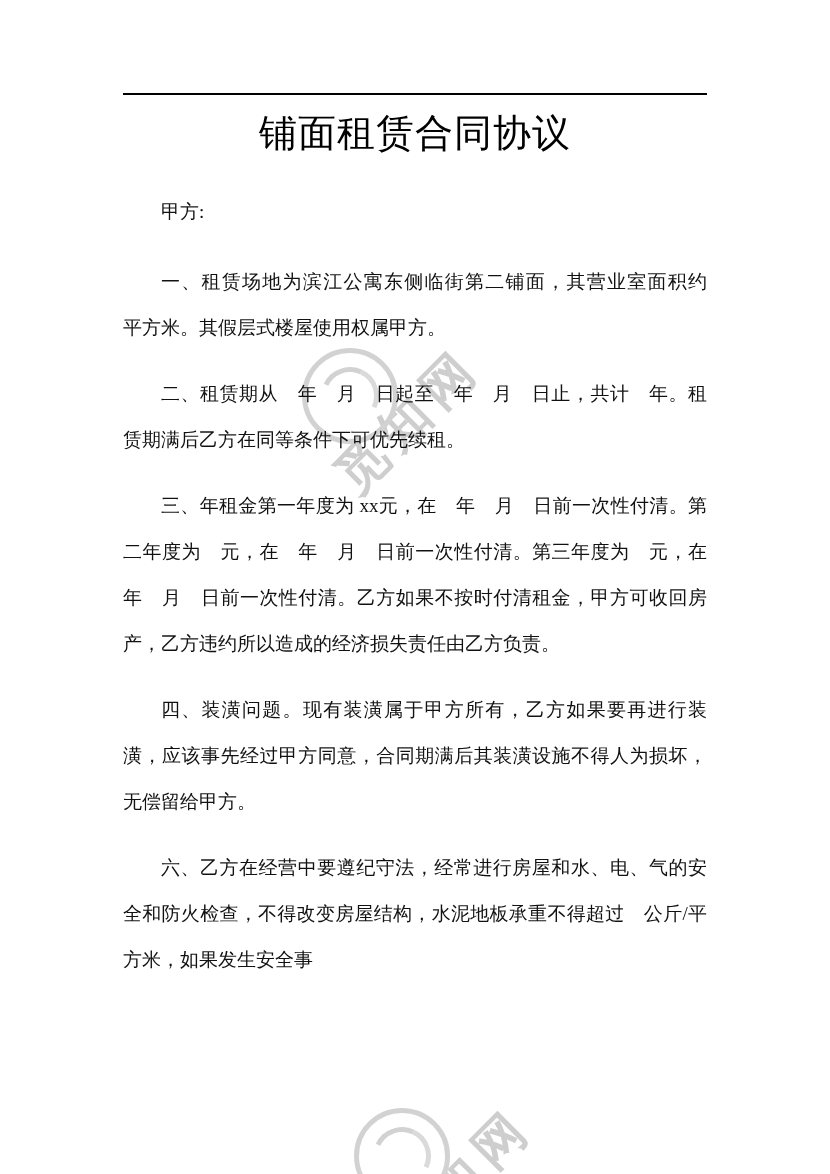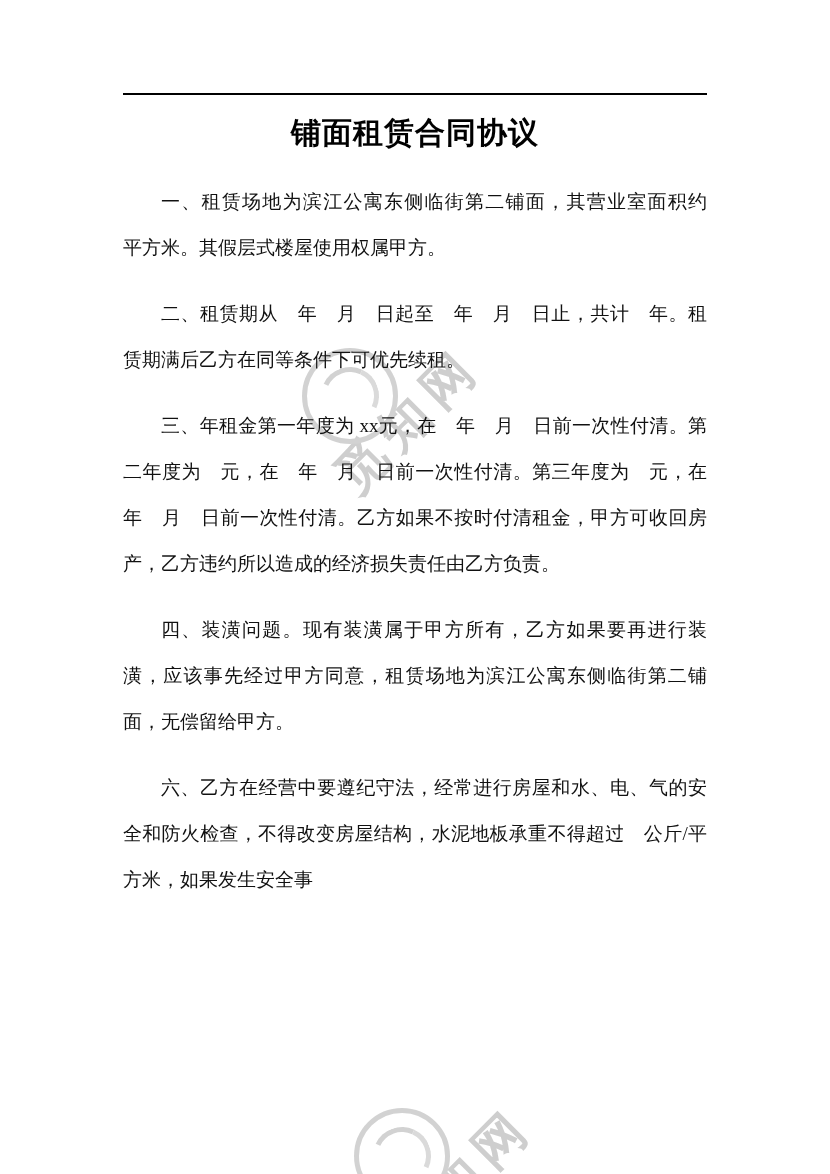--- a/index.html
+++ b/index.html
@@ -59,23 +59,23 @@
   }
   .top-rule {
     margin: 93px 123px 0 123px;
     border: none;
     border-top: 2px solid #000000;
     height: 0;
   }
   .doc-title {
     margin: 16px 123px 0 123px;
     text-align: center;
-    font-size: 30px;
+    font-size: 38px;
     line-height: 44px;
-    font-weight: bold;
+    font-weight: normal;
     letter-spacing: 1px;
     color: #000000;
   }
   .doc-body {
     padding: 0 123px;
     font-size: 19px;
     line-height: 46px;
     text-align: justify;
   }
   .doc-body p {
@@ -102,28 +102,29 @@
   </div>
 
   <div class="content">
 
     <hr class="top-rule">
 
     <h1 class="doc-title">铺面租赁合同协议</h1>
 
     <div class="doc-body">
 
+      <p class="party-a">甲方:</p>
 
 
       <p class="clause-1">一、租赁场地为滨江公寓东侧临街第二铺面，其营业室面积约　平方米。其假层式楼屋使用权属甲方。</p>
 
       <p class="clause">二、租赁期从　年　月　日起至　年　月　日止，共计　年。租赁期满后乙方在同等条件下可优先续租。</p>
 
       <p class="clause">三、年租金第一年度为 xx元，在　年　月　日前一次性付清。第二年度为　元，在　年　月　日前一次性付清。第三年度为　元，在　年　月　日前一次性付清。乙方如果不按时付清租金，甲方可收回房产，乙方违约所以造成的经济损失责任由乙方负责。</p>
 
-      <p class="clause">四、装潢问题。现有装潢属于甲方所有，乙方如果要再进行装潢，应该事先经过甲方同意，租赁场地为滨江公寓东侧临街第二铺面，无偿留给甲方。</p>
+      <p class="clause">四、装潢问题。现有装潢属于甲方所有，乙方如果要再进行装潢，应该事先经过甲方同意，合同期满后其装潢设施不得人为损坏，无偿留给甲方。</p>
 
 
       <p class="clause">六、乙方在经营中要遵纪守法，经常进行房屋和水、电、气的安全和防火检查，不得改变房屋结构，水泥地板承重不得超过　公斤/平方米，如果发生安全事</p>
 
     </div>
   </div>
 </div>
 
 </body></html>

